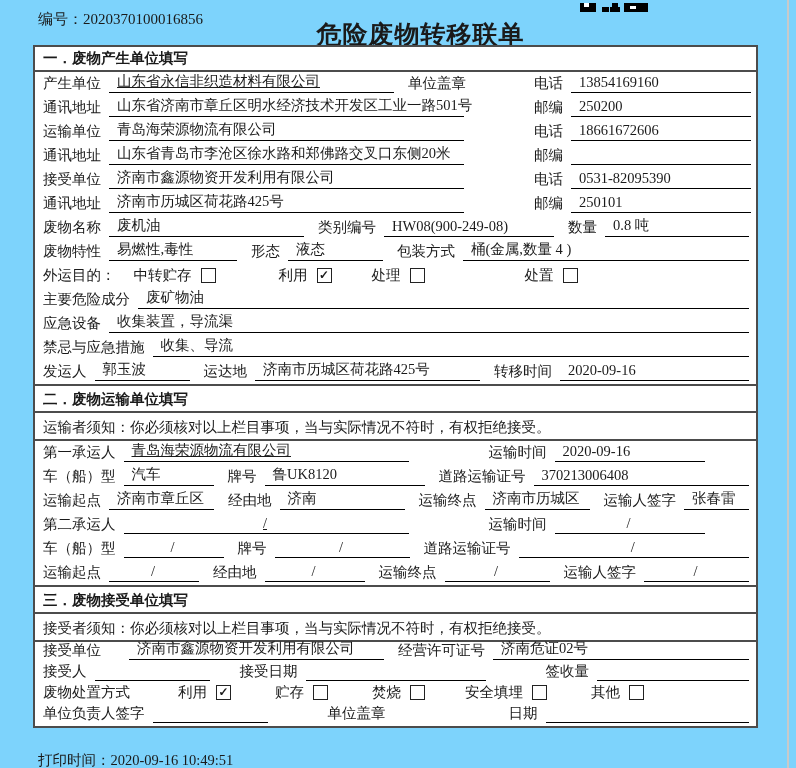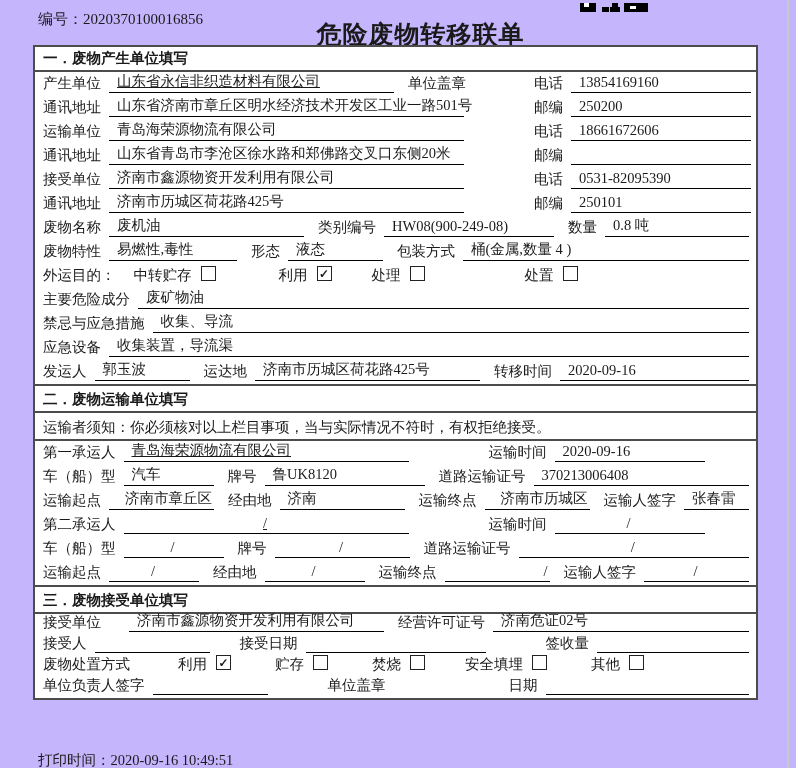--- a/index.html
+++ b/index.html
@@ -1,17 +1,17 @@
 <!DOCTYPE html>
 <html><head>
 <meta charset="utf-8">
 <style>
   html,body{margin:0;padding:0;background:#fff;}
   .page{
-    position:relative;width:796px;height:768px;background:#c4b5fd;overflow:hidden;
+    position:relative;width:796px;height:768px;background:#7dd3fc;overflow:hidden;
     font-family:"Liberation Serif","DejaVu Serif",serif;color:#1a1a1a;font-size:14.5px;
   }
   .scan-edge{position:absolute;left:787px;top:0;width:2px;height:768px;background:#c9c9c9;}
   .qr-frag{position:absolute;left:580px;top:0;width:72px;height:10px;}
   .serial{position:absolute;left:38px;top:10px;font-size:15px;white-space:nowrap;}
   .page-title{
     position:absolute;left:85px;right:40px;top:2px;margin:16px;text-align:center;
     font-size:25px;font-weight:bold;letter-spacing:1px;white-space:nowrap;
   }
   .form{
@@ -35,27 +35,27 @@
   .r24{height:24px;} .r21{height:21px;}
   .lbl{flex:0 0 auto;margin-right:8px;}
   .u{
     flex:0 0 auto;box-sizing:border-box;border-bottom:1px solid #000;
     padding:0 2px 1px 8px;overflow:visible;
   }
   .uflex{flex:1 1 auto;margin-right:2px;}
   .c{text-align:center;padding-left:0;}
   .mla{margin-left:auto;}
   .ml14{margin-left:14px;}
-  .w90{width:90px;} .w95{width:95px;} .w100{width:100px;} .w105{width:105px;text-align:right;}
+  .w90{width:90px;} .w95{width:95px;} .w100{width:100px;} .w105{width:105px;}
   .w115{width:115px;} .w125{width:125px;} .w128{width:128px;} .w135{width:135px;}
   .w150{width:150px;} .w160{width:160px;} .w170{width:170px;} .w180{width:180px;}
   .w195{width:195px;} .w225{width:225px;} .w255{width:255px;} .w285{width:285px;text-decoration:underline;} .w355{width:355px;}
   .sp20{flex:0 0 20px;} .sp30{flex:0 0 30px;} .sp60{flex:0 0 60px;}
   .sp80{flex:0 0 80px;} .sp115{flex:0 0 115px;}
-  .opt{display:inline-flex;flex:0 0 auto;}
+  .opt{display:inline-flex;align-items:center;flex:0 0 auto;}
   .ml10{margin-left:10px;} .ml38{margin-left:44px;} .ml40{margin-left:40px;}
   .ml60{margin-left:40px;} .ml63{margin-left:63px;} .ml100{margin-left:100px;}
   .cbox{
     display:inline-flex;align-items:center;justify-content:center;
     width:13px;height:13px;border:1.5px solid #222;margin-left:9px;margin-bottom:1px;
     font-size:12px;font-weight:bold;line-height:1;
   }
   .check{font-style:normal;}
   .print-line{position:absolute;left:38px;top:751px;font-size:14.5px;white-space:nowrap;}
 </style>
@@ -172,27 +172,27 @@
           </span>
       </span>
     </div>
 
     <div class="row r24">
       <span class="lbl">主要危险成分</span>
       <span class="u uflex">废矿物油</span>
     </div>
 
     <div class="row r24">
+      <span class="lbl">应急设备</span>
+      <span class="u uflex">收集装置，导流渠</span>
+    </div>
+
+    <div class="row r24">
       <span class="lbl">禁忌与应急措施</span>
       <span class="u uflex">收集、导流</span>
-    </div>
-
-    <div class="row r24">
-      <span class="lbl">应急设备</span>
-      <span class="u uflex">收集装置，导流渠</span>
     </div>
 
     <div class="row r24">
       <span class="lbl">发运人</span>
       <span class="u w95">郭玉波</span>
       <span class="lbl ml14">运达地</span>
       <span class="u w225">济南市历城区荷花路425号</span>
       <span class="lbl ml14">转移时间</span>
       <span class="u uflex">2020-09-16</span>
     </div>
@@ -250,20 +250,21 @@
       <span class="u w90 c">/</span>
       <span class="lbl ml14">经由地</span>
       <span class="u w100 c">/</span>
       <span class="lbl ml14">运输终点</span>
       <span class="u w105 c">/</span>
       <span class="lbl ml14">运输人签字</span>
       <span class="u uflex c">/</span>
     </div>
 
     <div class="sec-head mid">三．废物接受单位填写</div>
+    <div class="notice">接受者须知：你必须核对以上栏目事项，当与实际情况不符时，有权拒绝接受。</div>
 
     <div class="row r21">
       <span class="lbl">接受单位</span>
       <span class="sp20"></span>
       <span class="u w255">济南市鑫源物资开发利用有限公司</span>
       <span class="lbl ml14">经营许可证号</span>
       <span class="u uflex">济南危证02号</span>
     </div>
 
     <div class="row r21">

